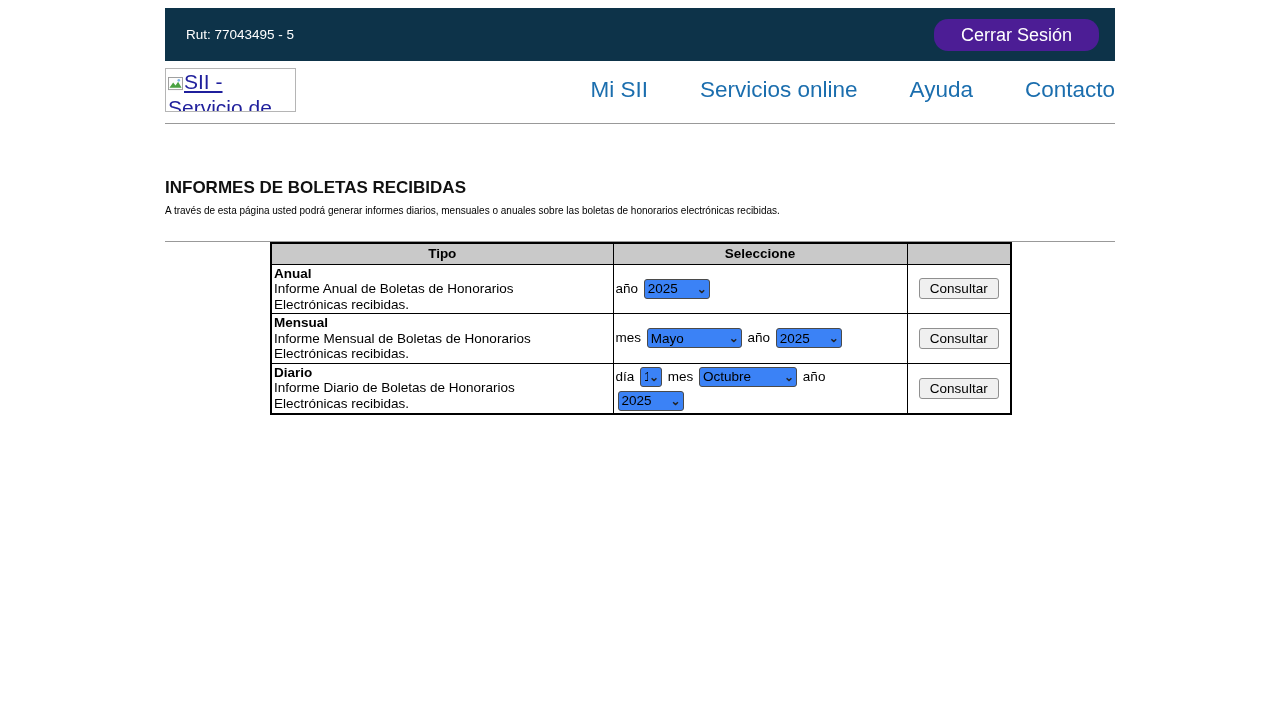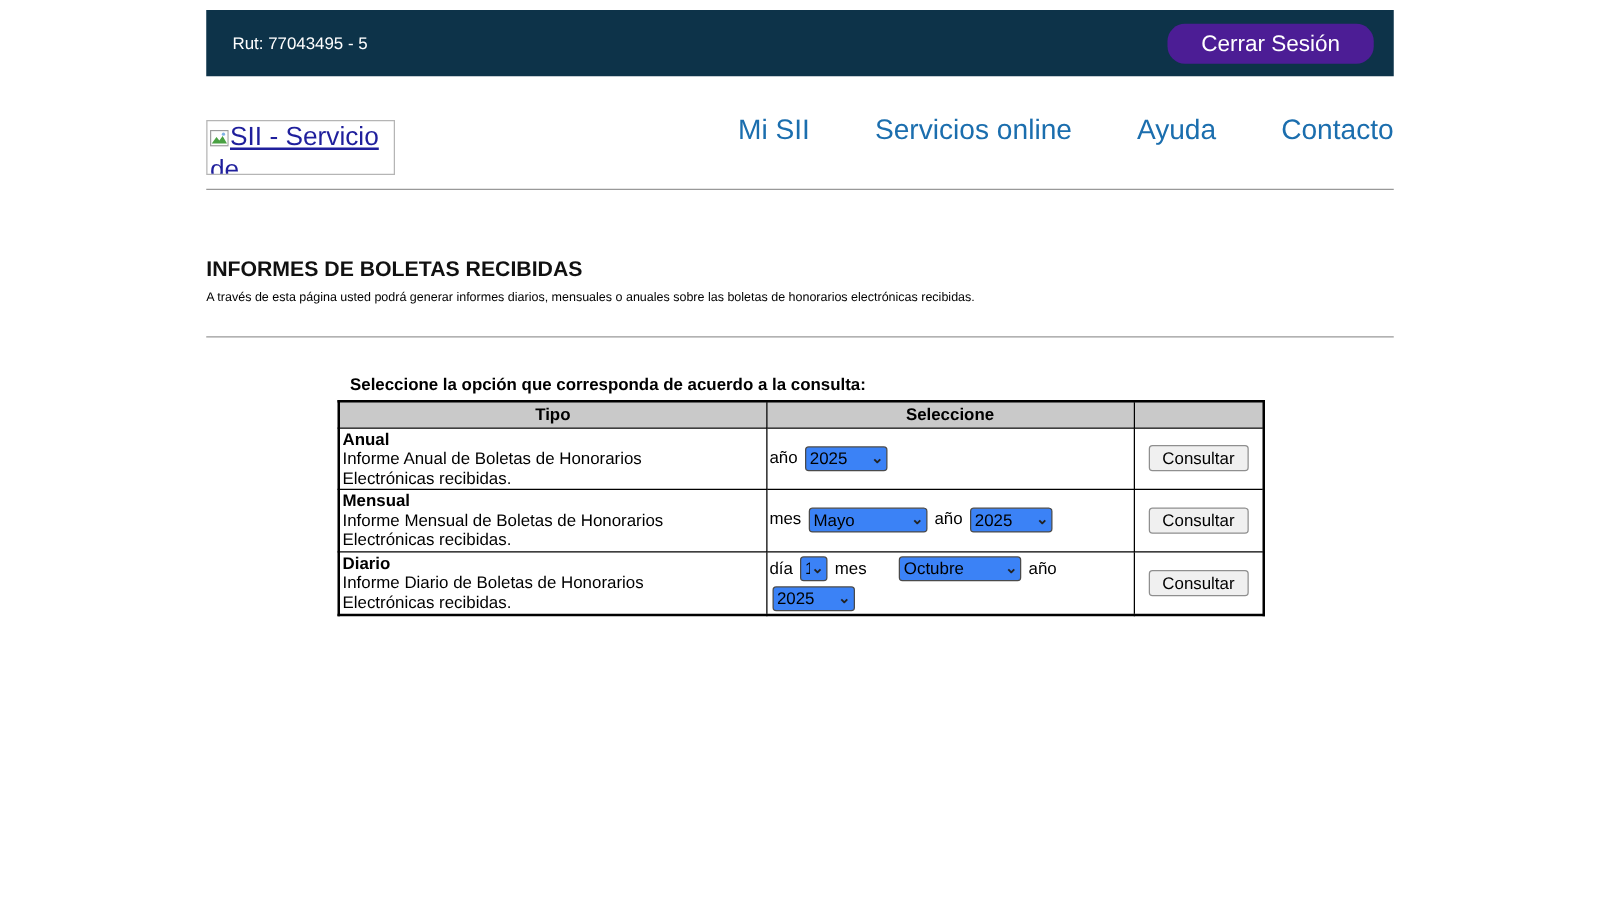--- a/index.html
+++ b/index.html
@@ -20,22 +20,22 @@
     font-family: "Liberation Sans", sans-serif; line-height: 1;
   }
 
   
   .header {
     margin-top: 7px; padding-bottom: 11px; border-bottom: 1px solid #999;
     display: flex; align-items: center; justify-content: space-between;
   }
   .logo-link { text-decoration: underline; color: #1f1f9c; cursor: pointer; }
   .logo-box {
-    display: block; width: 151px; height: 44px; overflow: hidden;
-    border: 1px solid #b5b5b5; font-size: 21px; line-height: 24px; padding: 1px 2px; margin-top: 28px;
+    display: block; width: 131px; height: 44px; overflow: hidden;
+    border: 1px solid #b5b5b5; font-size: 21px; line-height: 24px; padding: 1px 2px;
   }
   .broken-img-icon { display: inline-block; vertical-align: -2px; margin-right: 1px; }
   .nav { display: flex; gap: 52px; align-items: center; }
   .nav a {
     color: #1b6eae; text-decoration: none; font-size: 22.5px; cursor: pointer;
     white-space: nowrap;
   }
 
   
   .page-title { font-size: 17px; font-weight: bold; margin: 54px 0 0 0; color: #111; }
@@ -63,21 +63,21 @@
   .field-label { font-size: 13.5px; }
   .select-wrap { position: relative; display: inline-block; vertical-align: middle; margin: 0 2px; }
   select.ctl {
     -webkit-appearance: none; -moz-appearance: none; appearance: none;
     font-family: "Liberation Sans", sans-serif; font-size: 13.5px;
     height: 20px; border: 1px solid #4a4a4a; border-radius: 3px;
     background: #3b82f6; padding: 0 15px 0 3px; cursor: pointer;
   }
   select.w-ano { width: 66px; }
   select.w-mes { width: 95px; }
-  select.w-mes-d { width: 98px; margin-left: 20px; }
+  select.w-mes-d { width: 98px; }
   select.w-dia { width: 22px; padding-right: 13px; }
   .select-caret {
     position: absolute; right: 3px; top: 50%; transform: translateY(-54%);
     font-size: 12px; font-weight: bold; color: #222; pointer-events: none;
     line-height: 1;
   }
   .consultar-btn {
     font-family: "Liberation Sans", sans-serif; font-size: 13.5px;
     background: #f0f0f0; border: 1px solid #8f8f8f; border-radius: 3px;
     padding: 2px 10px; cursor: pointer; color: #000;
@@ -106,21 +106,20 @@
       <a>Servicios online</a>
       <a>Ayuda</a>
       <a>Contacto</a>
     </nav>
   </div>
 
   <h1 class="page-title">INFORMES DE BOLETAS RECIBIDAS</h1>
   <p class="page-desc">A través de esta página usted podrá generar informes diarios, mensuales o anuales sobre las boletas de honorarios electrónicas recibidas.</p>
   <hr class="divider2">
 
-  <div class="table-caption">Seleccione la opción que corresponda de acuerdo a la consulta:</div>
 
   <table class="informes">
     <colgroup>
         <col style="width:342px">
         <col style="width:294px">
         <col style="width:104px">
       </colgroup>
     <thead>
       <tr>
         <th>Tipo</th>

